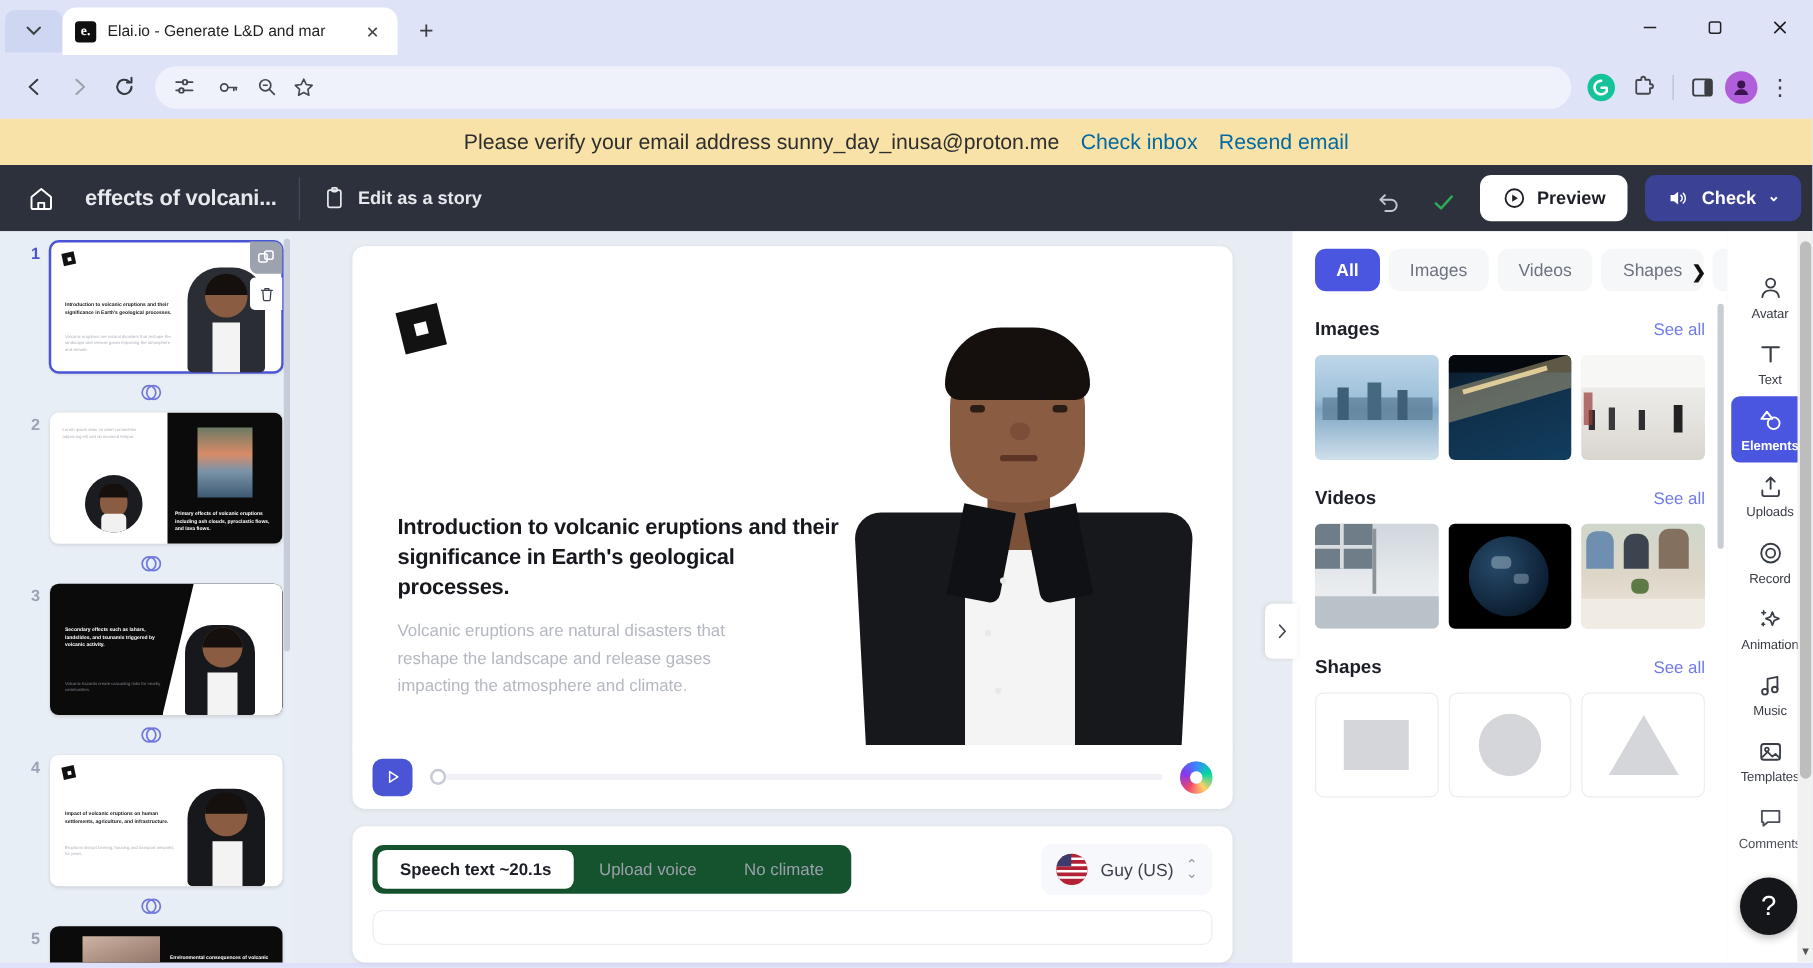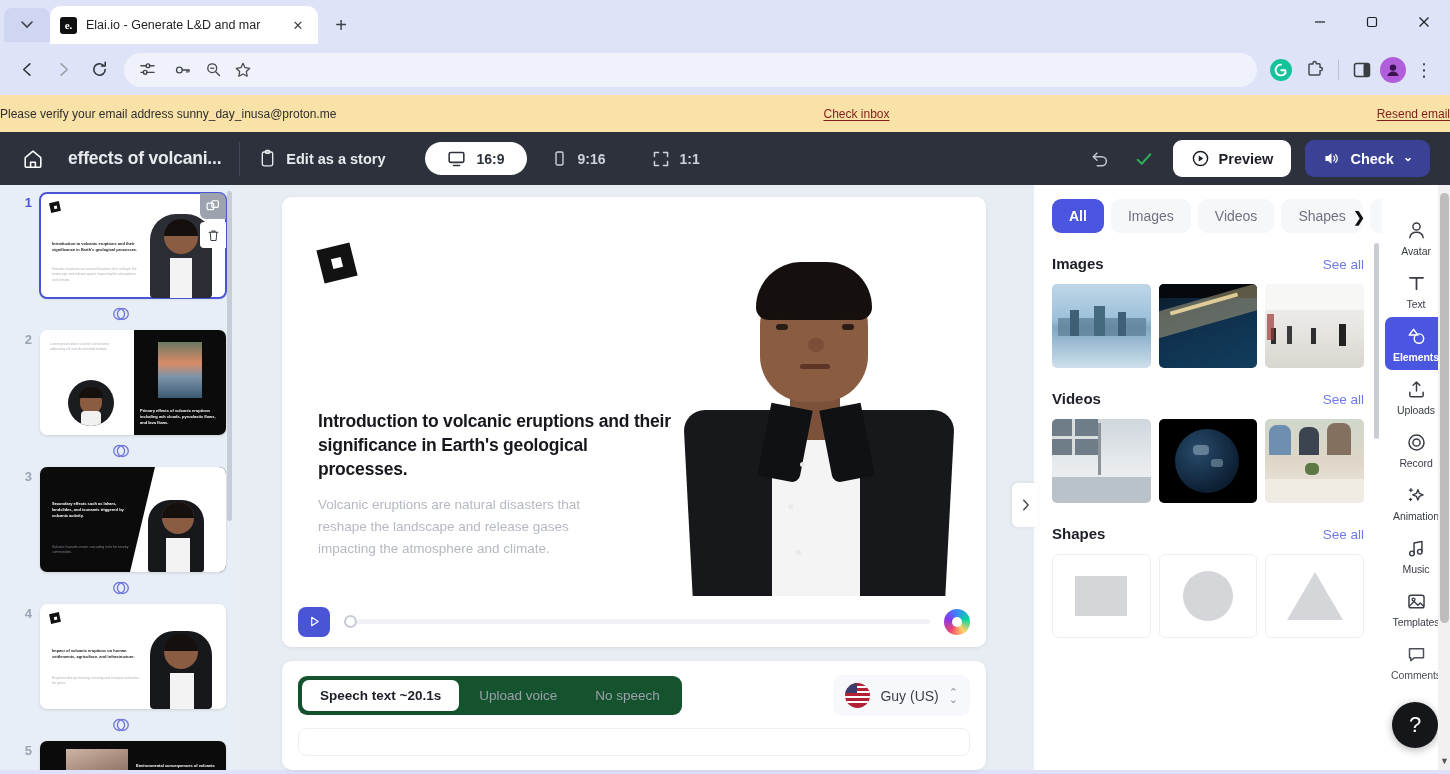--- a/index.html
+++ b/index.html
@@ -87,25 +87,25 @@
   .toolbar-sep { width: 1px; height: 20px; background: #b9bfd4; margin: 0 5px; }
   .avatar-chip {
     width: 26px; height: 26px; border-radius: 50%;
     background: #b15edb; display:flex; align-items:center; justify-content:center;
     cursor: pointer;
   }
 
   
   .email-banner {
     height: 37px; background: #f9e2a8;
-    display: flex; align-items: center; justify-content: space-between; gap: 17px;
-    font-size: 12px; color: #2e2e2e;
+    display: flex; align-items: center; justify-content: center; gap: 17px;
+    font-size: 17px; color: #2e2e2e;
   }
   .email-banner a {
-    color: #7f1d1d; text-decoration: underline; cursor: pointer;
+    color: #0369a1; cursor: pointer;
     text-underline-offset: 2px;
   }
 
   
   .app-header {
     height: 53px; background: #2c313c;
     display: flex; align-items: center; padding-left: 14px; position: relative;
   }
   .home-btn {
     width: 38px; height: 38px; display: flex; align-items: center;
@@ -124,21 +124,21 @@
     display: flex; align-items: center; margin-left: 36px;
     background: transparent; padding: 4px; gap: 2px;
   }
   .ratio-btn {
     display: flex; align-items: center; gap: 10px;
     padding: 7px 22px; border-radius: 20px; cursor: pointer;
     color: #cfd2da; font-size: 14px; font-weight: bold;
   }
   .ratio-btn.active { background: #fff; color: #2c313c; }
   .header-right {
-    position: absolute; right: 20px; display: flex; align-items: center; gap: 14px;
+    position: absolute; right: 9px; display: flex; align-items: flex-end; gap: 14px;
   }
   .hdr-icon-btn {
     width: 30px; height: 30px; display:flex; align-items:center;
     justify-content:center; cursor:pointer; color:#c2c6cf;
   }
   .preview-btn {
     display: flex; align-items: center; gap: 9px;
     background: #fff; color: #1c1f26; border-radius: 9px;
     padding: 9px 18px; font-size: 14.5px; font-weight: bold; cursor: pointer;
   }
@@ -515,47 +515,20 @@
   <div class="edit-story">
     <span>
       <svg width="19" height="19" viewBox="0 0 22 22">
           <rect x="5" y="3.5" width="12" height="16" rx="2" stroke="#e8e9ec" stroke-width="1.6" fill="none"></rect>
           <rect x="8.6" y="1.6" width="5" height="3.4" rx="1.2" stroke="#e8e9ec" stroke-width="1.6" fill="none"></rect>
         </svg>
     </span>
     <span>Edit as a story</span>
   </div>
 
-  <div class="ratio-group">
-    <div class="ratio-btn active">
-      <span>
-        <svg width="19" height="19" viewBox="0 0 22 22">
-            <rect x="2.5" y="4" width="17" height="11.5" rx="1.8" stroke="currentColor" stroke-width="1.8" fill="none"></rect>
-            <path d="M7.5 19h7" stroke="currentColor" stroke-width="1.8" stroke-linecap="round"></path>
-          </svg>
-      </span>
-      <span>16:9</span>
-    </div>
-    <div class="ratio-btn">
-      <span>
-        <svg width="17" height="17" viewBox="0 0 22 22">
-            <rect x="6.5" y="2.5" width="9" height="17" rx="2" stroke="currentColor" stroke-width="1.8" fill="none"></rect>
-          </svg>
-      </span>
-      <span>9:16</span>
-    </div>
-    <div class="ratio-btn">
-      <span>
-        <svg width="18" height="18" viewBox="0 0 22 22">
-            <path d="M3 8V3h5M19 8V3h-5M3 14v5h5M19 14v5h-5" stroke="currentColor" stroke-width="1.8" fill="none" stroke-linecap="round" stroke-linejoin="round"></path>
-          </svg>
-      </span>
-      <span>1:1</span>
-    </div>
-  </div>
 
   <div class="header-right">
     <div class="hdr-icon-btn">
       <svg width="20" height="20" viewBox="0 0 22 22">
           <path d="M4 8.5h9a5 5 0 0 1 0 10H8" stroke="currentColor" stroke-width="1.7" fill="none" stroke-linecap="round"></path>
           <path d="M7.6 4.6L3.6 8.5l4 3.9" stroke="currentColor" stroke-width="1.7" fill="none" stroke-linecap="round" stroke-linejoin="round"></path>
         </svg>
     </div>
     <div class="hdr-icon-btn">
       <svg width="20" height="20" viewBox="0 0 22 22">
@@ -749,21 +722,21 @@
         </div>
         <div class="color-orb"></div>
       </div>
     </div>
 
     <div class="speech-card">
       <div class="speech-row">
         <div class="speech-tabs">
           <div class="sp-tab active">Speech text ~20.1s</div>
           <div class="sp-tab">Upload voice</div>
-          <div class="sp-tab">No speech</div>
+          <div class="sp-tab">No climate</div>
         </div>
         <div class="voice-picker">
           <span class="flag">
             <span class="stripe" style="top:3px;"></span>
               <span class="stripe" style="top:8px;"></span>
             <span class="stripe" style="top:13px;"></span>
               <span class="stripe" style="top:18px;"></span>
             <span class="canton"></span>
           </span>
           <span class="voice-name">Guy (US)</span>

